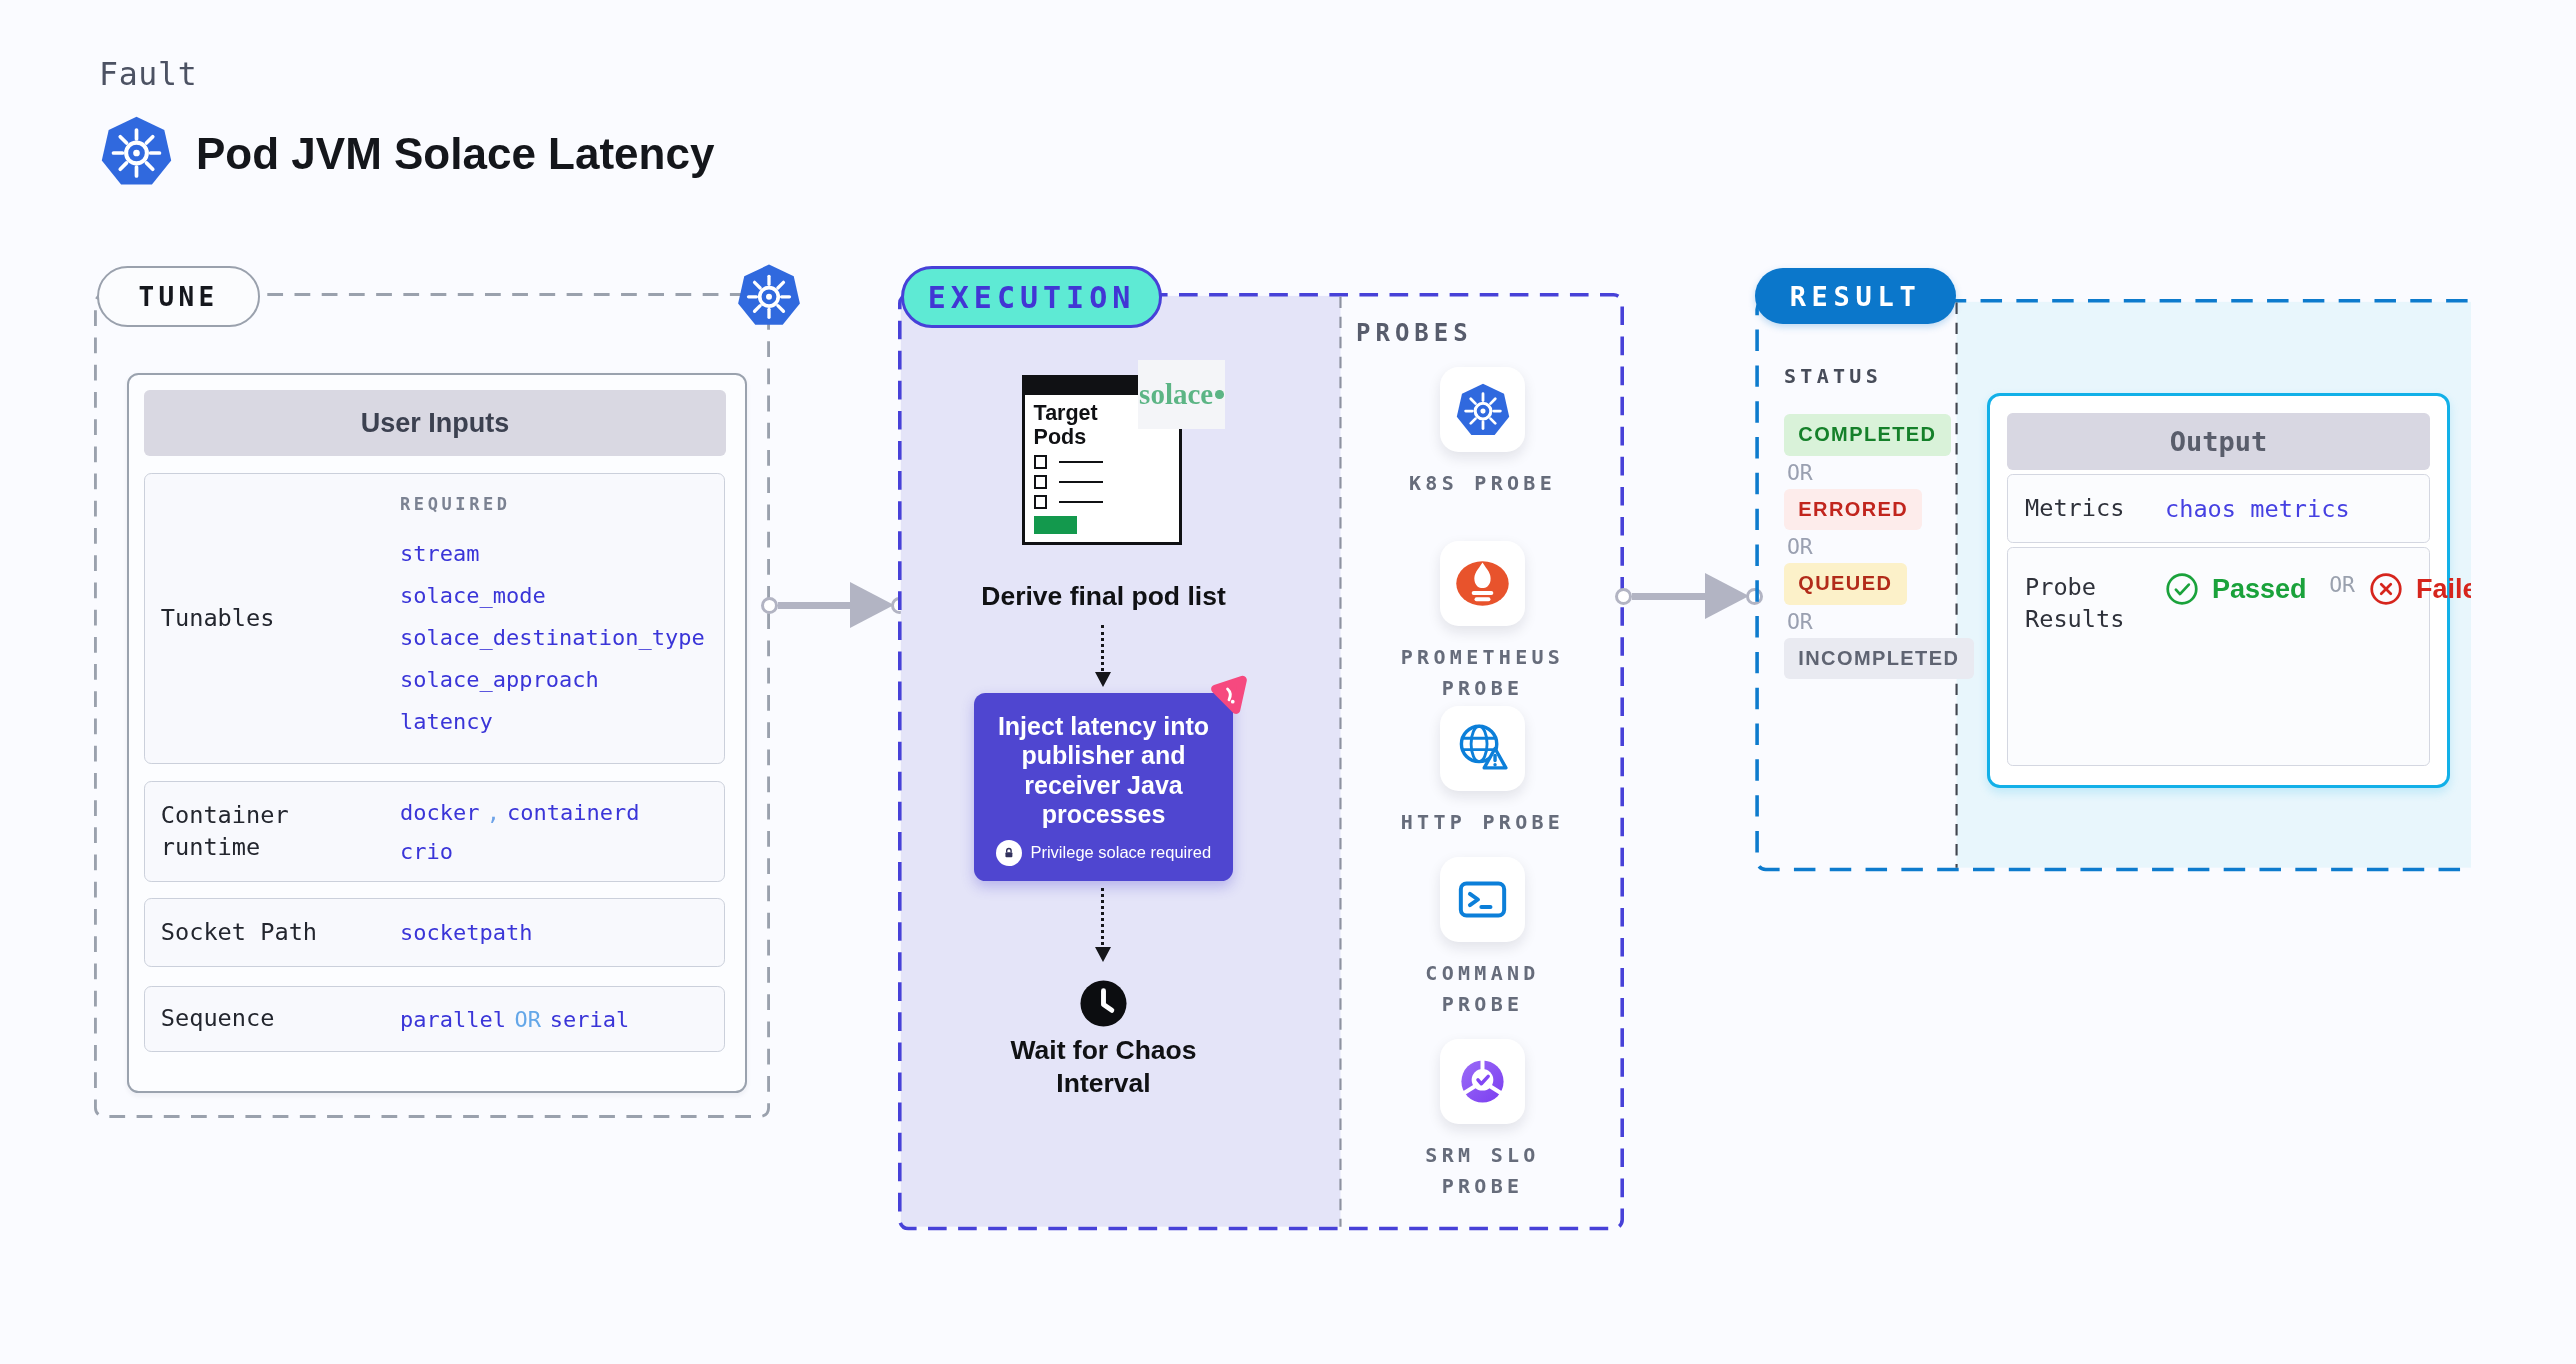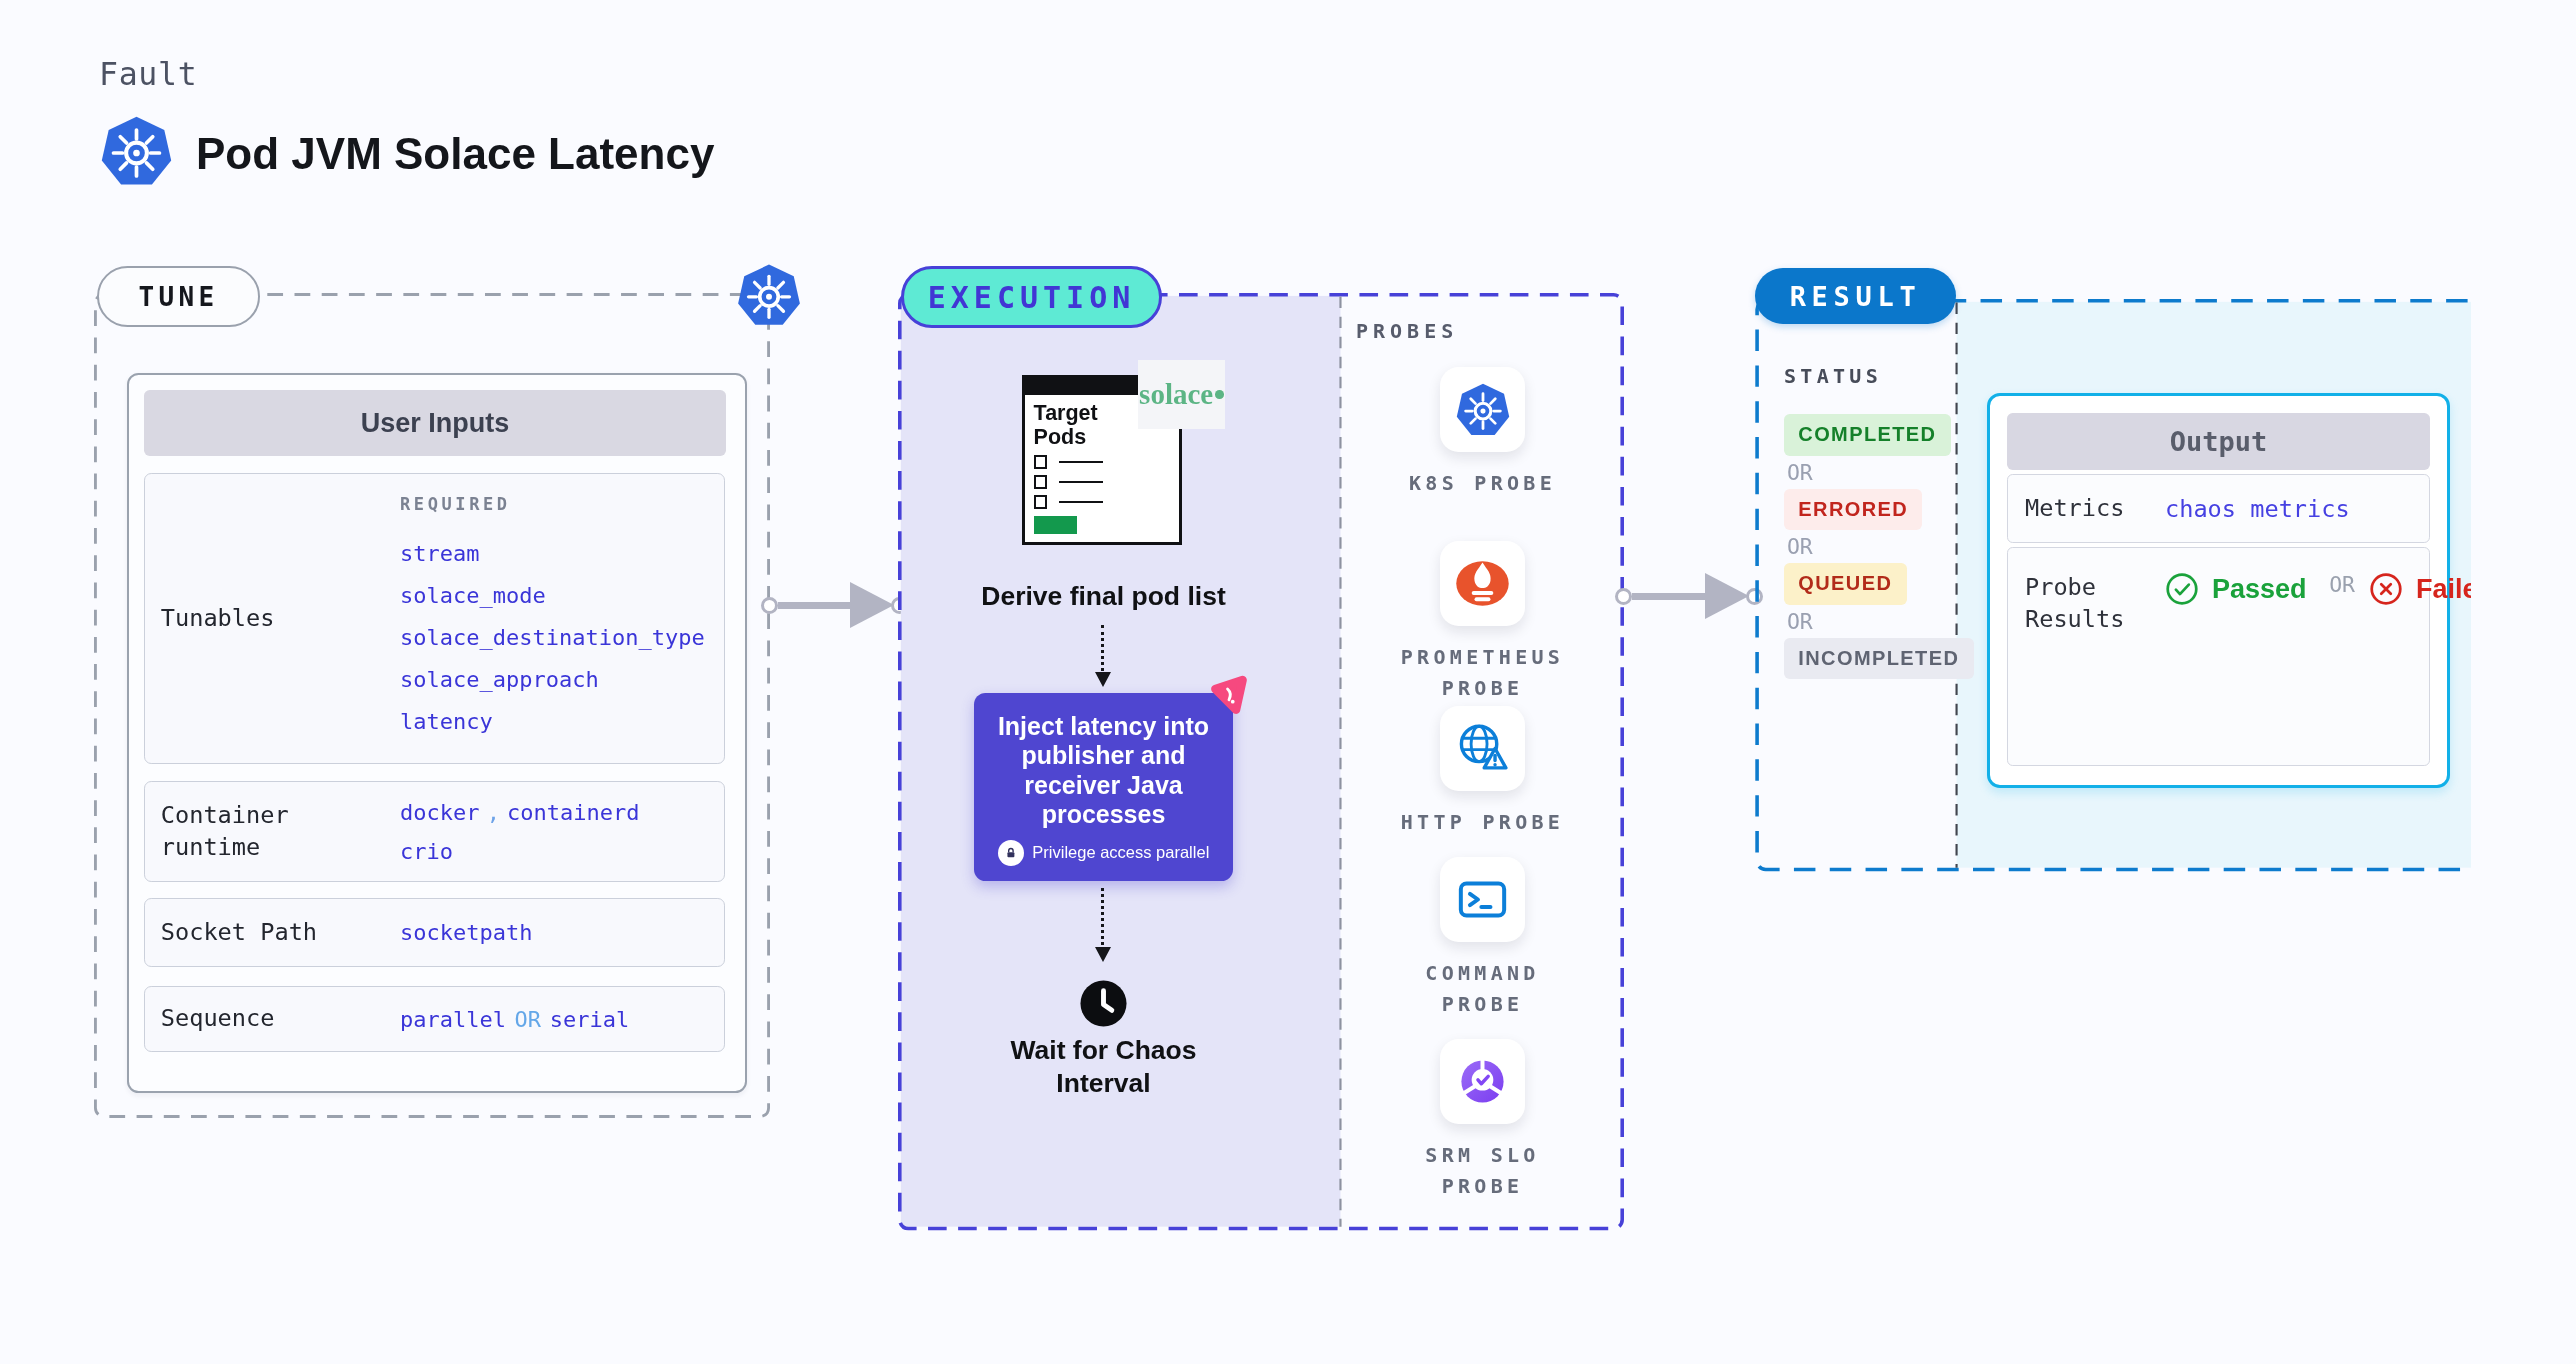--- a/index.html
+++ b/index.html
@@ -45,21 +45,21 @@
 
   
   .conn-line{background:#b2b4c3;height:7.2px;}
   .conn-circle{width:17px;height:17px;border-radius:50%;background:#ffffff;border:3.6px solid #b2b4c3;box-sizing:border-box;}
   .conn-head{width:0;height:0;border-top:23.6px solid transparent;border-bottom:23.6px solid transparent;border-left:44px solid #b2b4c3;}
   .dot-line{border-left:3.6px dotted #15161a;width:0;}
   .dot-head{width:0;height:0;border-left:8.6px solid transparent;border-right:8.6px solid transparent;border-top:15.8px solid #15161a;}
 
   
   .probes-label,.status-label{font-family:"DejaVu Sans Mono",monospace;font-weight:bold;}
-  .probes-label{left:1356px;top:319px;font-size:20px;letter-spacing:5px;color:#575c6c;}
+  .probes-label{left:1356px;top:319px;font-size:24px;letter-spacing:5px;color:#575c6c;}
   .window{left:1022px;top:375px;width:160px;height:170px;background:#ffffff;border:3.6px solid #101114;box-sizing:border-box;}
   .window-bar{height:17px;background:#101114;}
   .window-body{padding:5.7px 8.6px;}
   .window-title{font-size:21.5px;font-weight:bold;color:#101114;line-height:1.12;width:93px;}
   .chk-row{display:flex;align-items:center;margin-top:6.4px;}
   .chk-box{width:13.6px;height:13.6px;border:2.1px solid #101114;box-sizing:border-box;}
   .chk-line{width:44px;height:2.9px;background:#101114;margin-left:11.5px;}
   .green-rect{width:43px;height:18px;background:#13994d;margin-top:7.2px;}
   .solace-box{left:1138px;top:360px;width:87px;height:69px;background:#f4f5f8;display:flex;align-items:center;justify-content:center;}
   .solace-text{font-family:"Liberation Serif",serif;font-weight:bold;font-size:29px;color:#5cb585;}
@@ -305,21 +305,21 @@
     <svg class="litmus" viewBox="0 0 66 66" width="47" height="47">
         <use href="#sym-litmus"></use>
       </svg>
     <div class="inject-text">Inject latency into publisher and receiver Java processes</div>
     <div class="priv">
       <div class="lock-circle">
         <svg width="15.8" height="15.8" viewBox="0 0 22 22">
             <use href="#sym-lock" width="22" height="22"></use>
           </svg>
       </div>
-      <span class="priv-text">Privilege access parallel</span>
+      <span class="priv-text">Privilege solace required</span>
     </div>
   </div>
 
   <div class="abs dot-line" style="left:1101px;top:888px;height:57px"></div>
   <div class="abs dot-head" style="left:1095px;top:947px"></div>
 
   <svg class="abs" style="left:1079px;top:979px;width:49px;height:49px" viewBox="0 0 68 68" width="49" height="49">
       <use href="#sym-clock"></use>
     </svg>
   <div class="abs step-text wait">Wait for Chaos Interval</div>

